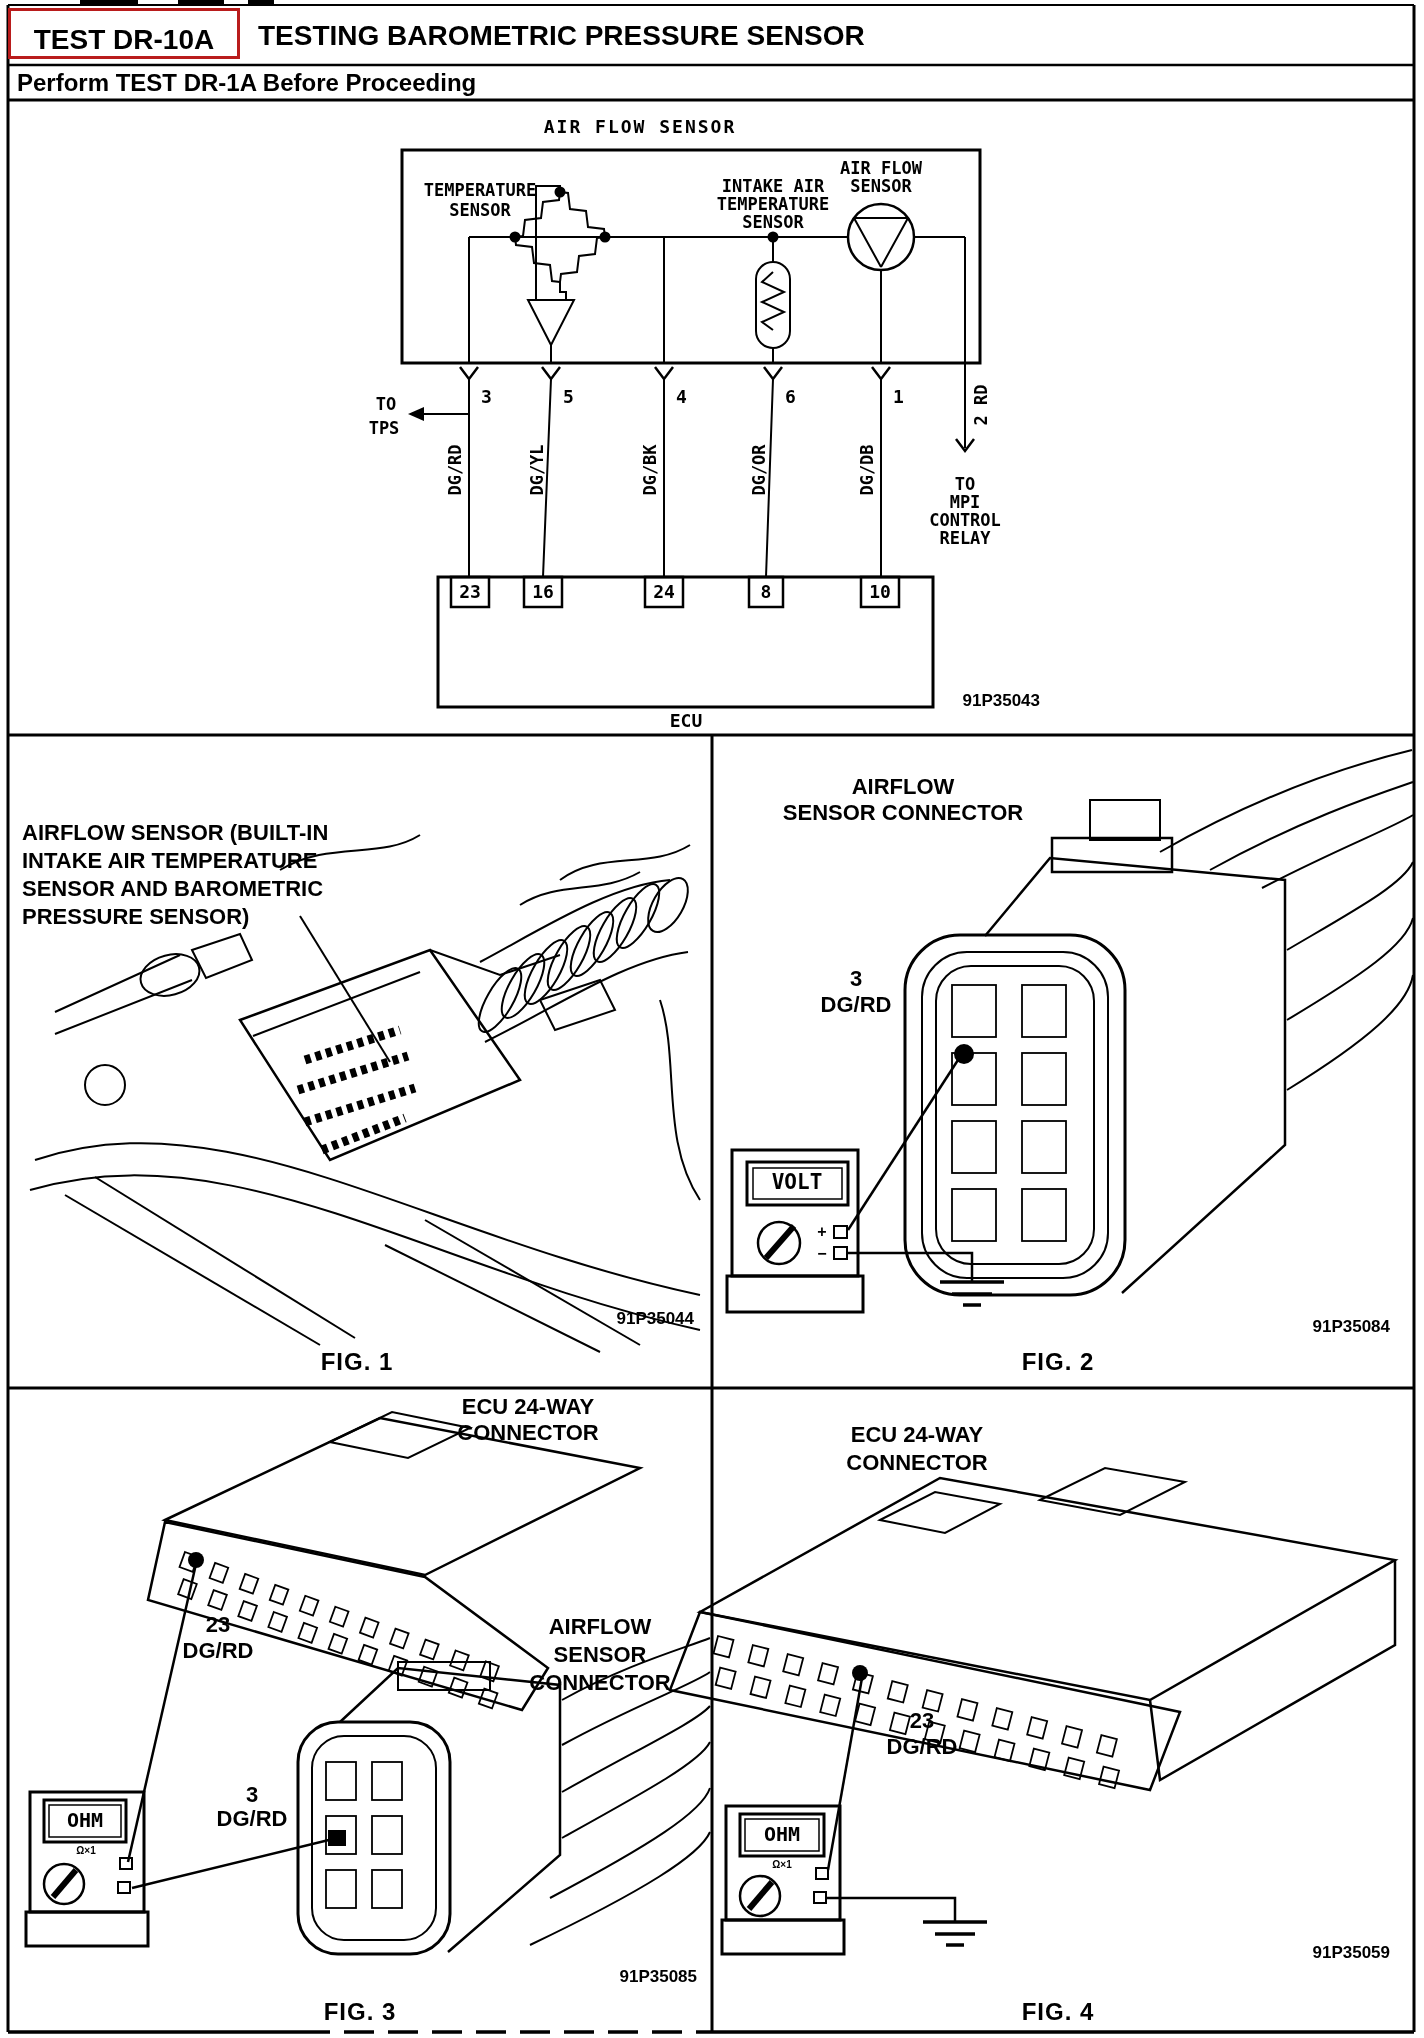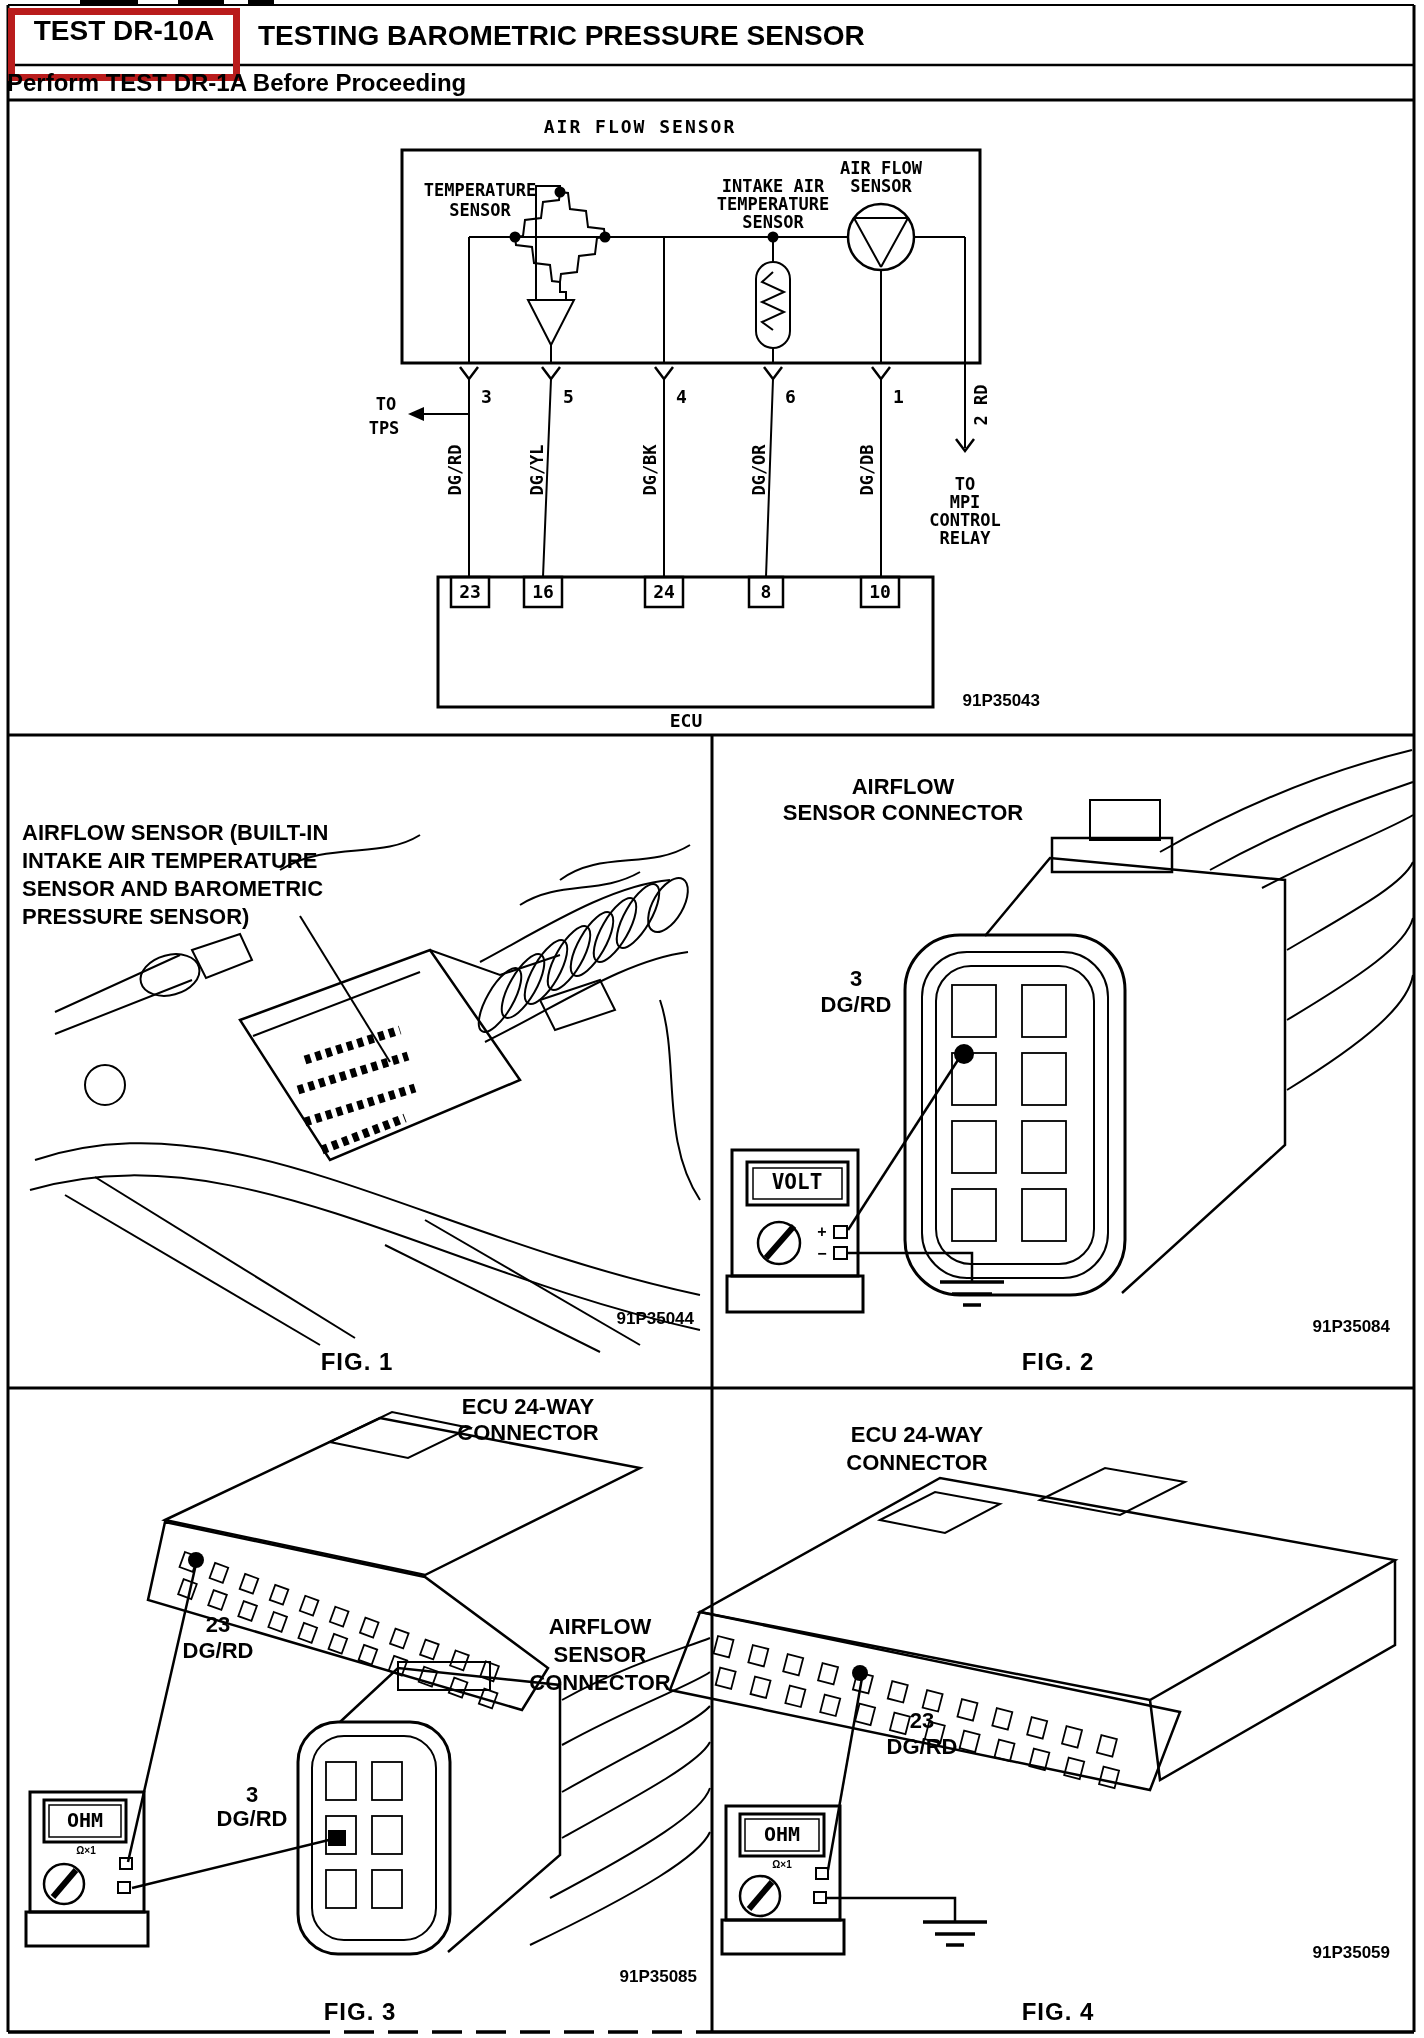--- a/index.html
+++ b/index.html
@@ -9,22 +9,22 @@
   .t{position:absolute;white-space:nowrap;line-height:1}
   .ctr{transform:translateX(-50%)}
   .rot{transform:translate(-50%,-50%) rotate(-90deg)}
   .mono{font-family:"DejaVu Sans Mono",monospace;font-weight:bold}
   .sans{font-family:"Liberation Sans",sans-serif;font-weight:bold}
   .it{letter-spacing:1px}
   .f16{font-size:16px}.f17{font-size:17px}.f18{font-size:18px}
   .f20{font-size:20px}.f21{font-size:21px}.f22{font-size:22px}
   .f23{font-size:22px}.f24{font-size:24px}.f11{font-size:10px}
   .f26{font-size:28px}.f28{font-size:28px}
-  #testid-box{position:absolute;left:8px;top:8px;width:232px;height:73px;
-      border:7px solid #b91c1c;display:flex;align-items:flex-start;justify-content:center}
+  #testid-box{position:absolute;left:8px;top:8px;width:232px;height:51px;
+      border:3px solid #b91c1c;display:flex;align-items:flex-end;justify-content:center}
   svg{position:absolute;left:0;top:0}
   .ink{stroke:#000;fill:none}
 </style>
 </head>
 <body>
 
 <svg width="1424" height="2038" viewBox="0 0 1424 2038">
 
   <g fill="#000">
     <rect x="80" y="0" width="58" height="5"></rect>
@@ -277,21 +277,21 @@
       <path d="M935,1934 H975" stroke-width="3.5"></path>
       <path d="M946,1945 H964" stroke-width="3.5"></path>
     </g>
   </g>
 </svg>
 
 <div id="testid-box">
   <span class="sans f28">TEST DR-10A</span>
 </div>
 <div class="t sans f26" style="left:258px;top:22px">TESTING BAROMETRIC PRESSURE SENSOR</div>
-<div class="t sans f24" style="left:7px;top:71px">Perform TEST DR-1A Before Proceeding</div>
+<div class="t sans f24" style="left:17px;top:71px">Perform TEST DR-1A Before Proceeding</div>
 
 <div class="t mono f18 ctr" style="left:640px;top:118px;letter-spacing:2px">AIR FLOW SENSOR</div>
 <div class="t mono f17 ctr" style="left:480px;top:182px">TEMPERATURE</div>
 <div class="t mono f17 ctr" style="left:480px;top:202px">SENSOR</div>
 <div class="t mono f17 ctr" style="left:773px;top:178px">INTAKE AIR</div>
 <div class="t mono f17 ctr" style="left:773px;top:196px">TEMPERATURE</div>
 <div class="t mono f17 ctr" style="left:773px;top:214px">SENSOR</div>
 <div class="t mono f17 ctr" style="left:881px;top:160px">AIR FLOW</div>
 <div class="t mono f17 ctr" style="left:881px;top:178px">SENSOR</div>
 <div class="t mono f17 ctr" style="left:386px;top:396px">TO</div>

